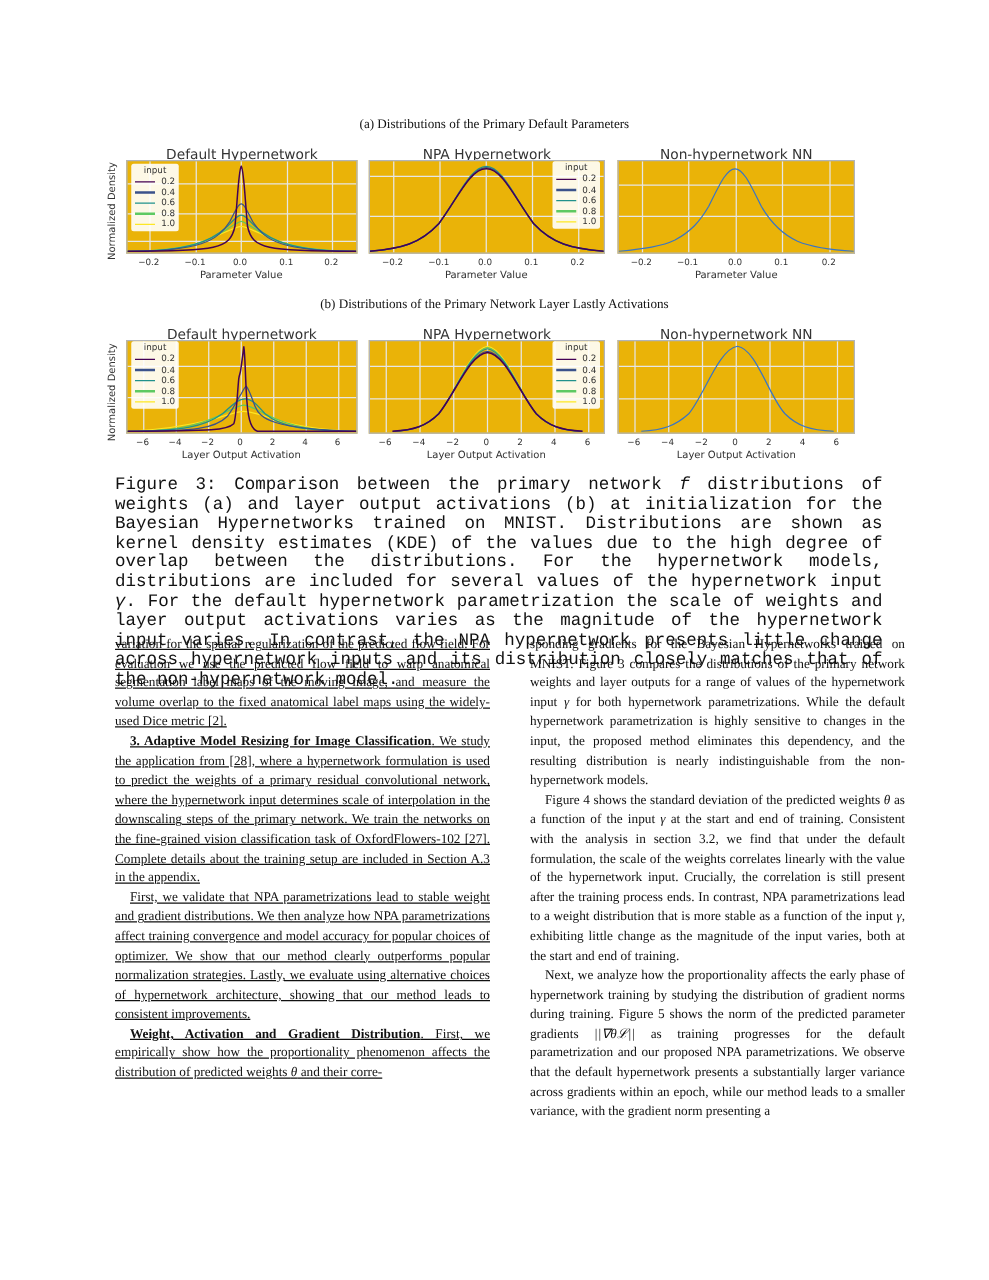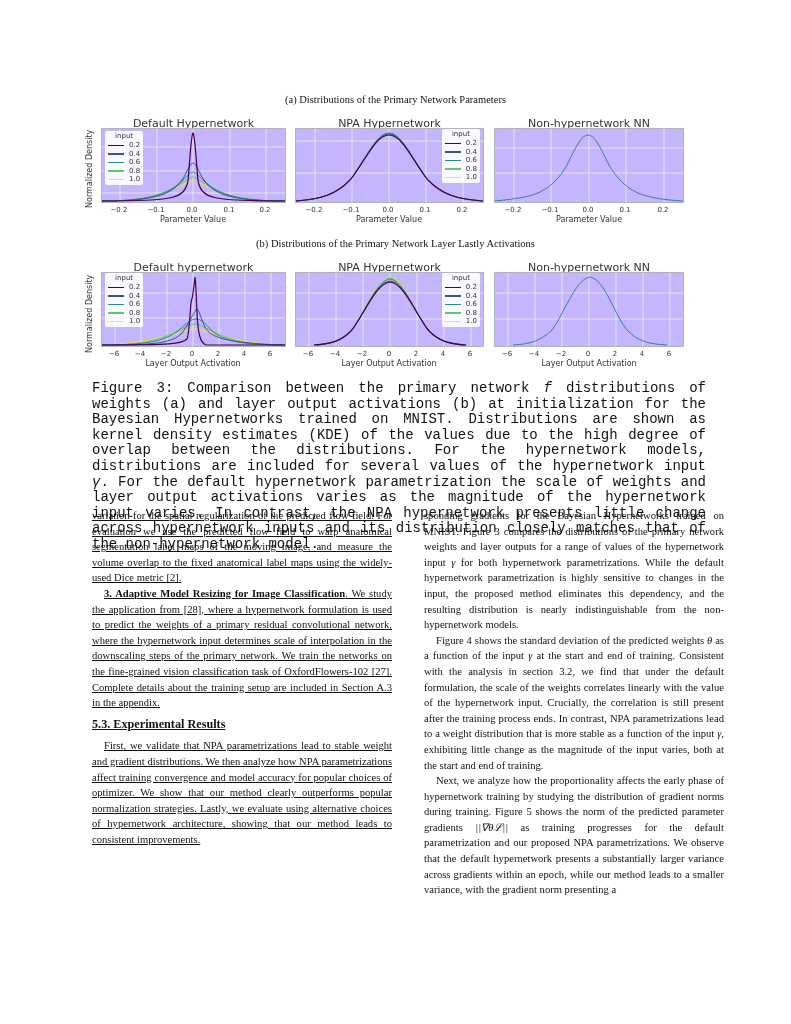--- a/index.html
+++ b/index.html
@@ -1,40 +1,40 @@
 <!DOCTYPE html>
 <html><head>
 <meta charset="utf-8">
 <style>
   html, body { margin: 0; padding: 0; background: #ffffff; }
   body { width: 791px; height: 1024px; position: relative; overflow: hidden; font-family: "Liberation Serif", serif; color: #111; }
   .subcap { position: absolute; left: 0; width: 791px; text-align: center; font-size: 10.5px; font-family: "Liberation Serif", serif; }
   .panel-title { position: absolute; font-family: "DejaVu Sans", sans-serif; font-size: 11px; color: #333; text-align: center; white-space: nowrap; }
-  .frame { position: absolute; border: 1px solid #b0b4bb; background: #c4b5fd; box-sizing: border-box; }
+  .frame { position: absolute; border: 1px solid #b0b4bb; background: #eab308; box-sizing: border-box; }
   .frame svg { position: absolute; left: 0; top: 0; }
   .tick { position: absolute; font-family: "DejaVu Sans", sans-serif; font-size: 7px; color: #333; transform: translateX(-50%); white-space: nowrap; }
   .xlabel { position: absolute; font-family: "DejaVu Sans", sans-serif; font-size: 8px; color: #333; transform: translateX(-50%); white-space: nowrap; }
   .ylabel { position: absolute; font-family: "DejaVu Sans", sans-serif; font-size: 8px; color: #333; transform: rotate(-90deg); transform-origin: left top; white-space: nowrap; }
   .legend { position: absolute; background: rgba(255,255,255,0.9); border-radius: 2px; font-family: "DejaVu Sans", sans-serif; font-size: 7px; color: #333; padding: 1px 3px; }
   .legend .lt { text-align: center; margin-bottom: 1px; }
   .legend .row { display: flex; align-items: center; height: 8.5px; }
   .legend .sw { width: 16px; height: 1.5px; margin-right: 5px; }
   .caption { position: absolute; left: 92px; width: 614px; top: 381px; font-size: 14px; line-height: 15.6px; text-align: justify; font-family: Liberation Mono, monospace; }
   .col { position: absolute; top: 508px; width: 300px; font-size: 10.6px; line-height: 15.6px; text-align: justify; }
   .col p { margin: 0; }
   .col .indent { text-indent: 12px; }
   .col h3 { margin: 6px 0 6px 0; font-size: 12.2px; font-weight: bold; }
   b { font-weight: bold; }
   i { font-style: italic; }
 </style>
 </head>
 <body>
 
 <div>
-  <div class="subcap" style="top:94px;">(a) Distributions of the Primary Network Parameters</div>
+  <div class="subcap" style="top:94px;">(a) Distributions of the Primary Default Parameters</div>
   <div class="subcap" style="top:238px;">(b) Distributions of the Primary Network Layer Lastly Activations</div>
 
   <div class="ylabel" style="left:85px; top:208px;">Normalized Density</div>
   <div class="ylabel" style="left:85px; top:353px;">Normalized Density</div>
 
   <div class="panel-title" style="left:101px; width:185px; top:117px;">Default Hypernetwork</div>
   <div class="panel-title" style="left:295px; width:189px; top:117px;">NPA Hypernetwork</div>
   <div class="panel-title" style="left:494px; width:190px; top:117px;">Non-hypernetwork NN</div>
 
   <div class="panel-title" style="left:101px; width:185px; top:261px;">Default hypernetwork</div>
@@ -303,21 +303,21 @@
   <div class="xlabel" style="left:589px; top:359px;">Layer Output Activation</div>
 </div>
 
 <div class="caption">
   <span>Figure 3:</span><span> Comparison between the primary network </span><i>f</i><span> distributions of weights (a) and layer output activations (b) at initialization for the Bayesian Hypernetworks trained on MNIST. Distributions are shown as kernel density estimates (KDE) of the values due to the high degree of overlap between the distributions. For the hypernetwork models, distributions are included for several values of the hypernetwork input </span><i>γ</i><span>. For the default hypernetwork parametrization the scale of weights and layer output activations varies as the magnitude of the hypernetwork input varies. In contrast, the NPA hypernetwork presents little change across hypernetwork inputs and its distribution closely matches that of the non-hypernetwork model.</span>
 </div>
 
 <div class="col" style="left:92px;text-decoration:underline;">
   <p>variation for the spatial regularization of the predicted flow field. For evaluation we use the predicted flow field to warp anatomical segmentation label maps of the moving image, and measure the volume overlap to the fixed anatomical label maps using the widely-used Dice metric [2].</p>
   <p class="indent"><b>3. Adaptive Model Resizing for Image Classification</b><span>. We study the application from [28], where a hypernetwork formulation is used to predict the weights of a primary residual convolutional network, where the hypernetwork input determines scale of interpolation in the downscaling steps of the primary network. We train the networks on the fine-grained vision classification task of OxfordFlowers-102 [27]. Complete details about the training setup are included in Section A.3 in the appendix.</span></p>
-  <h3>5.3. Experimental Results</h3>
   <p class="indent">First, we validate that NPA parametrizations lead to stable weight and gradient distributions. We then analyze how NPA parametrizations affect training convergence and model accuracy for popular choices of optimizer. We show that our method clearly outperforms popular normalization strategies. Lastly, we evaluate using alternative choices of hypernetwork architecture, showing that our method leads to consistent improvements.</p>
+  <p class="indent"><b>Weight, Activation and Gradient Distribution</b><span>. First, we empirically show how the proportionality phenomenon affects the distribution of predicted weights </span><i>θ</i><span> and their corre-</span></p>
 </div>
 
 <div class="col" style="left:424px;">
   <p><span>sponding gradients for the Bayesian Hypernetworks trained on MNIST. Figure 3 compares the distributions of the primary network weights and layer outputs for a range of values of the hypernetwork input </span><i>γ</i><span> for both hypernetwork parametrizations. While the default hypernetwork parametrization is highly sensitive to changes in the input, the proposed method eliminates this dependency, and the resulting distribution is nearly indistinguishable from the non-hypernetwork models.</span></p>
   <p class="indent"><span>Figure 4 shows the standard deviation of the predicted weights </span><i>θ</i><span> as a function of the input </span><i>γ</i><span> at the start and end of training. Consistent with the analysis in section 3.2, we find that under the default formulation, the scale of the weights correlates linearly with the value of the hypernetwork input. Crucially, the correlation is still present after the training process ends. In contrast, NPA parametrizations lead to a weight distribution that is more stable as a function of the input </span><i>γ</i><span>, exhibiting little change as the magnitude of the input varies, both at the start and end of training.</span></p>
   <p class="indent"><span>Next, we analyze how the proportionality affects the early phase of hypernetwork training by studying the distribution of gradient norms during training. Figure 5 shows the norm of the predicted parameter gradients </span><i>||∇θℒ||</i><span> as training progresses for the default parametrization and our proposed NPA parametrizations. We observe that the default hypernetwork presents a substantially larger variance across gradients within an epoch, while our method leads to a smaller variance, with the gradient norm presenting a</span></p>
 </div>
 
 </body></html>

